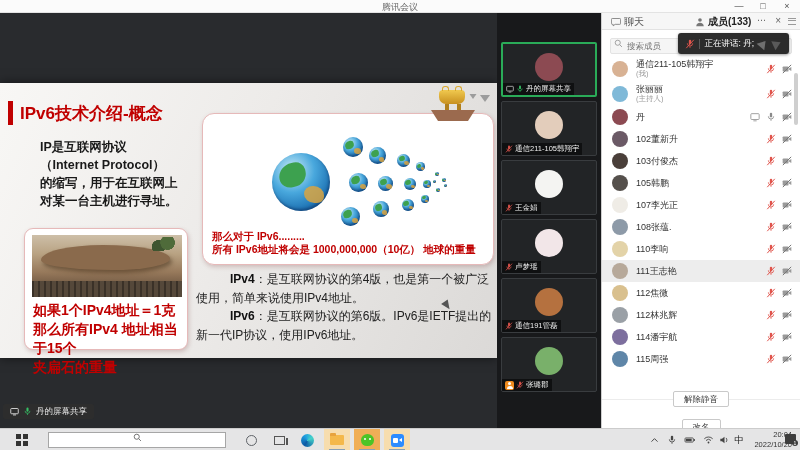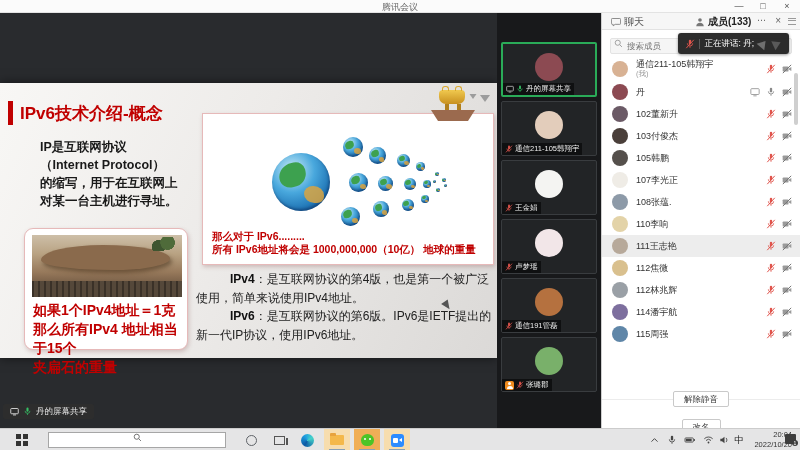--- a/index.html
+++ b/index.html
@@ -22,21 +22,21 @@
   #intro-text { position:absolute; left:40px; top:55px; width:170px; font-size:12.5px; font-weight:bold; color:#191919; line-height:1.45; white-space:pre-line; }
 
   .white-card { position:absolute; background:#fff; border:1px solid #e6b9b9; box-shadow:1px 2px 4px rgba(120,60,60,.25); }
   #rock-card { left:24px; top:145px; width:164px; height:122px; border-radius:9px; }
   #rock-photo { position:absolute; left:7px; top:6px; width:150px; height:62px; background:linear-gradient(180deg,#cdbfa8 0%,#b9a383 30%,#97795b 60%,#6b543f 85%,#4e4034 100%); overflow:hidden; }
   #rock-photo::before { content:""; position:absolute; left:6%; top:16%; width:86%; height:40%; background:#8a6a4c; border-radius:48% 52% 45% 55%/60% 55% 45% 40%; box-shadow:2px 3px 4px rgba(60,40,20,.5); }
   #rock-photo::after { content:""; position:absolute; left:0; bottom:0; width:100%; height:26%; background:repeating-linear-gradient(90deg,#3a3128 0 2px,#55483a 2px 6px); }
   #rock-tree { position:absolute; right:4px; top:2px; width:26px; height:14px; background:radial-gradient(circle at 60% 40%, #4f6b3a 0 40%, transparent 42%), radial-gradient(circle at 25% 70%, #3e5530 0 30%, transparent 32%); }
   #rock-caption { position:absolute; left:8px; top:72px; width:152px; font-size:14px; font-weight:bold; color:#c00000; line-height:1.35; white-space:pre-line; }
 
-  #globe-card { left:202px; top:30px; width:292px; height:152px; border-radius:0; }
+  #globe-card { left:202px; top:30px; width:292px; height:152px; border-radius:12px; }
   #earth-cluster { position:absolute; left:0; top:0; width:100%; height:100%; overflow:hidden; }
   .earth { position:absolute; border-radius:50%; background:radial-gradient(circle at 35% 30%, #cfeef8 0%, #49a8dd 40%, #1f74b5 72%, #0e4f8a 100%); box-shadow:inset -1px -2px 3px rgba(0,0,40,.35); }
   .earth::before { content:""; position:absolute; left:12%; top:18%; width:46%; height:42%; background:#3da14f; border-radius:60% 40% 55% 45%; transform:rotate(-12deg); }
   .earth::after { content:""; position:absolute; right:10%; bottom:14%; width:34%; height:30%; background:#d9a441; border-radius:50% 60% 40% 60%; opacity:.85; }
   #globe-caption { position:absolute; left:9px; bottom:7px; width:278px; font-size:10.5px; font-weight:bold; color:#c00000; line-height:1.3; white-space:pre-line; }
 
   #ipv-text { position:absolute; left:196px; top:187px; width:298px; font-size:12px; color:#222; line-height:1.55; }
   #ipv-text p { margin:0; }
   #ipv-text b { font-weight:bold; color:#111;padding-left:34px; }
 
@@ -389,20 +389,40 @@
     <line class="slash" x1="1.5" y1="11" x2="10.5" y2="1" stroke="currentColor" stroke-width="1.2"></line>
   </svg>
             <svg class="ic cam-ic" width="10" height="10" viewBox="0 0 12 12">
     <rect x="0.8" y="3" width="7" height="6" rx="1" fill="currentColor"></rect>
     <path d="M8.2 5.4 11.2 3.6v4.8L8.2 6.6z" fill="currentColor"></path>
     <line class="slash" x1="1" y1="11" x2="11" y2="1" stroke="#777" stroke-width="1.2"></line>
   </svg>
           </span>
   </div>
 
+  <div class="m-row two">
+    <span class="m-avatar" style="background: rgb(127, 185, 216);"></span>
+    <span class="m-text">
+      <span class="m-name">张丽丽</span>
+      <span class="m-sub">(主持人)</span>
+    </span>
+    <span class="m-icons">
+            <svg class="ic mic-ic" width="10" height="10" viewBox="0 0 12 12">
+    <rect x="4.6" y="0.8" width="2.8" height="5.6" rx="1.4" fill="currentColor"></rect>
+    <path d="M2.8 5.2a3.2 3.2 0 0 0 6.4 0" fill="none" stroke="currentColor" stroke-width="1"></path>
+    <line x1="6" y1="8.6" x2="6" y2="10.6" stroke="currentColor" stroke-width="1"></line>
+    <line class="slash" x1="1.5" y1="11" x2="10.5" y2="1" stroke="currentColor" stroke-width="1.2"></line>
+  </svg>
+            <svg class="ic cam-ic" width="10" height="10" viewBox="0 0 12 12">
+    <rect x="0.8" y="3" width="7" height="6" rx="1" fill="currentColor"></rect>
+    <path d="M8.2 5.4 11.2 3.6v4.8L8.2 6.6z" fill="currentColor"></path>
+    <line class="slash" x1="1" y1="11" x2="11" y2="1" stroke="#777" stroke-width="1.2"></line>
+  </svg>
+          </span>
+  </div>
 
   <div class="m-row">
     <span class="m-avatar" style="background: rgb(140, 74, 82);"></span>
     <span class="m-text">
       <span class="m-name">丹</span>
 
     </span>
     <span class="m-icons">
             <svg class="ic scr-ic" width="10" height="10" viewBox="0 0 12 12">
     <rect x="1" y="2" width="10" height="7" rx="1" fill="none" stroke="currentColor" stroke-width="1.1"></rect>

